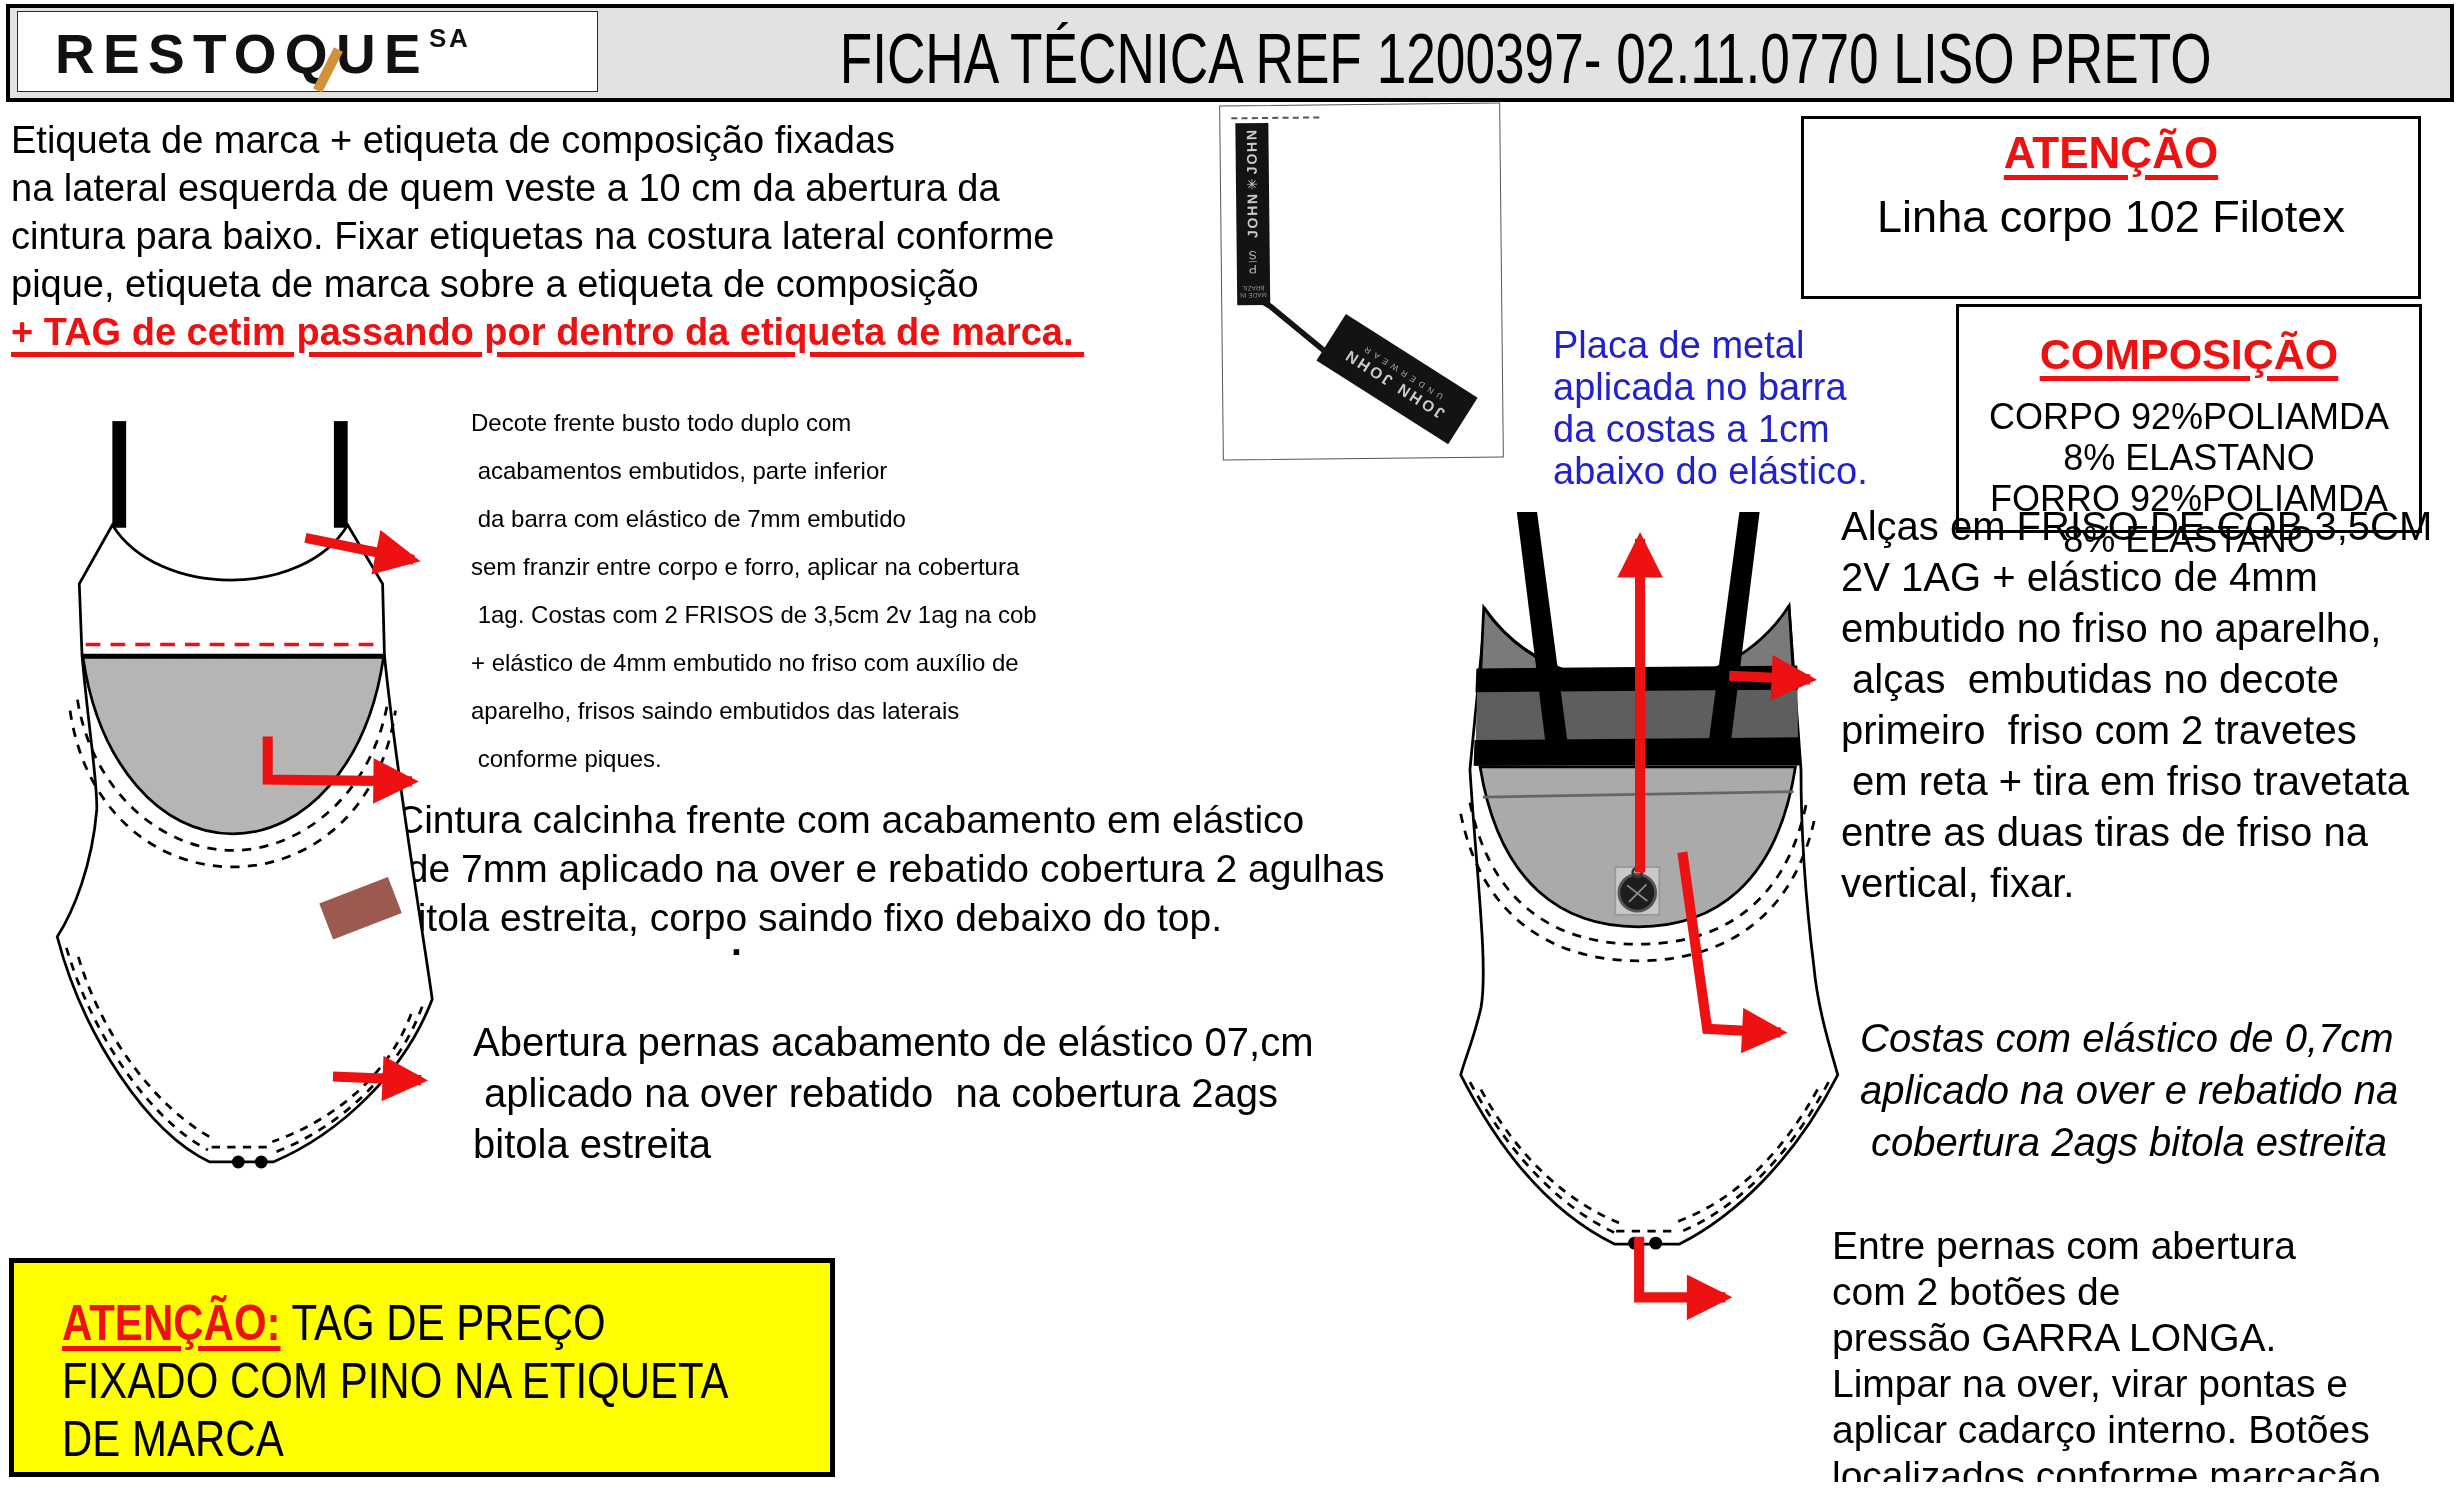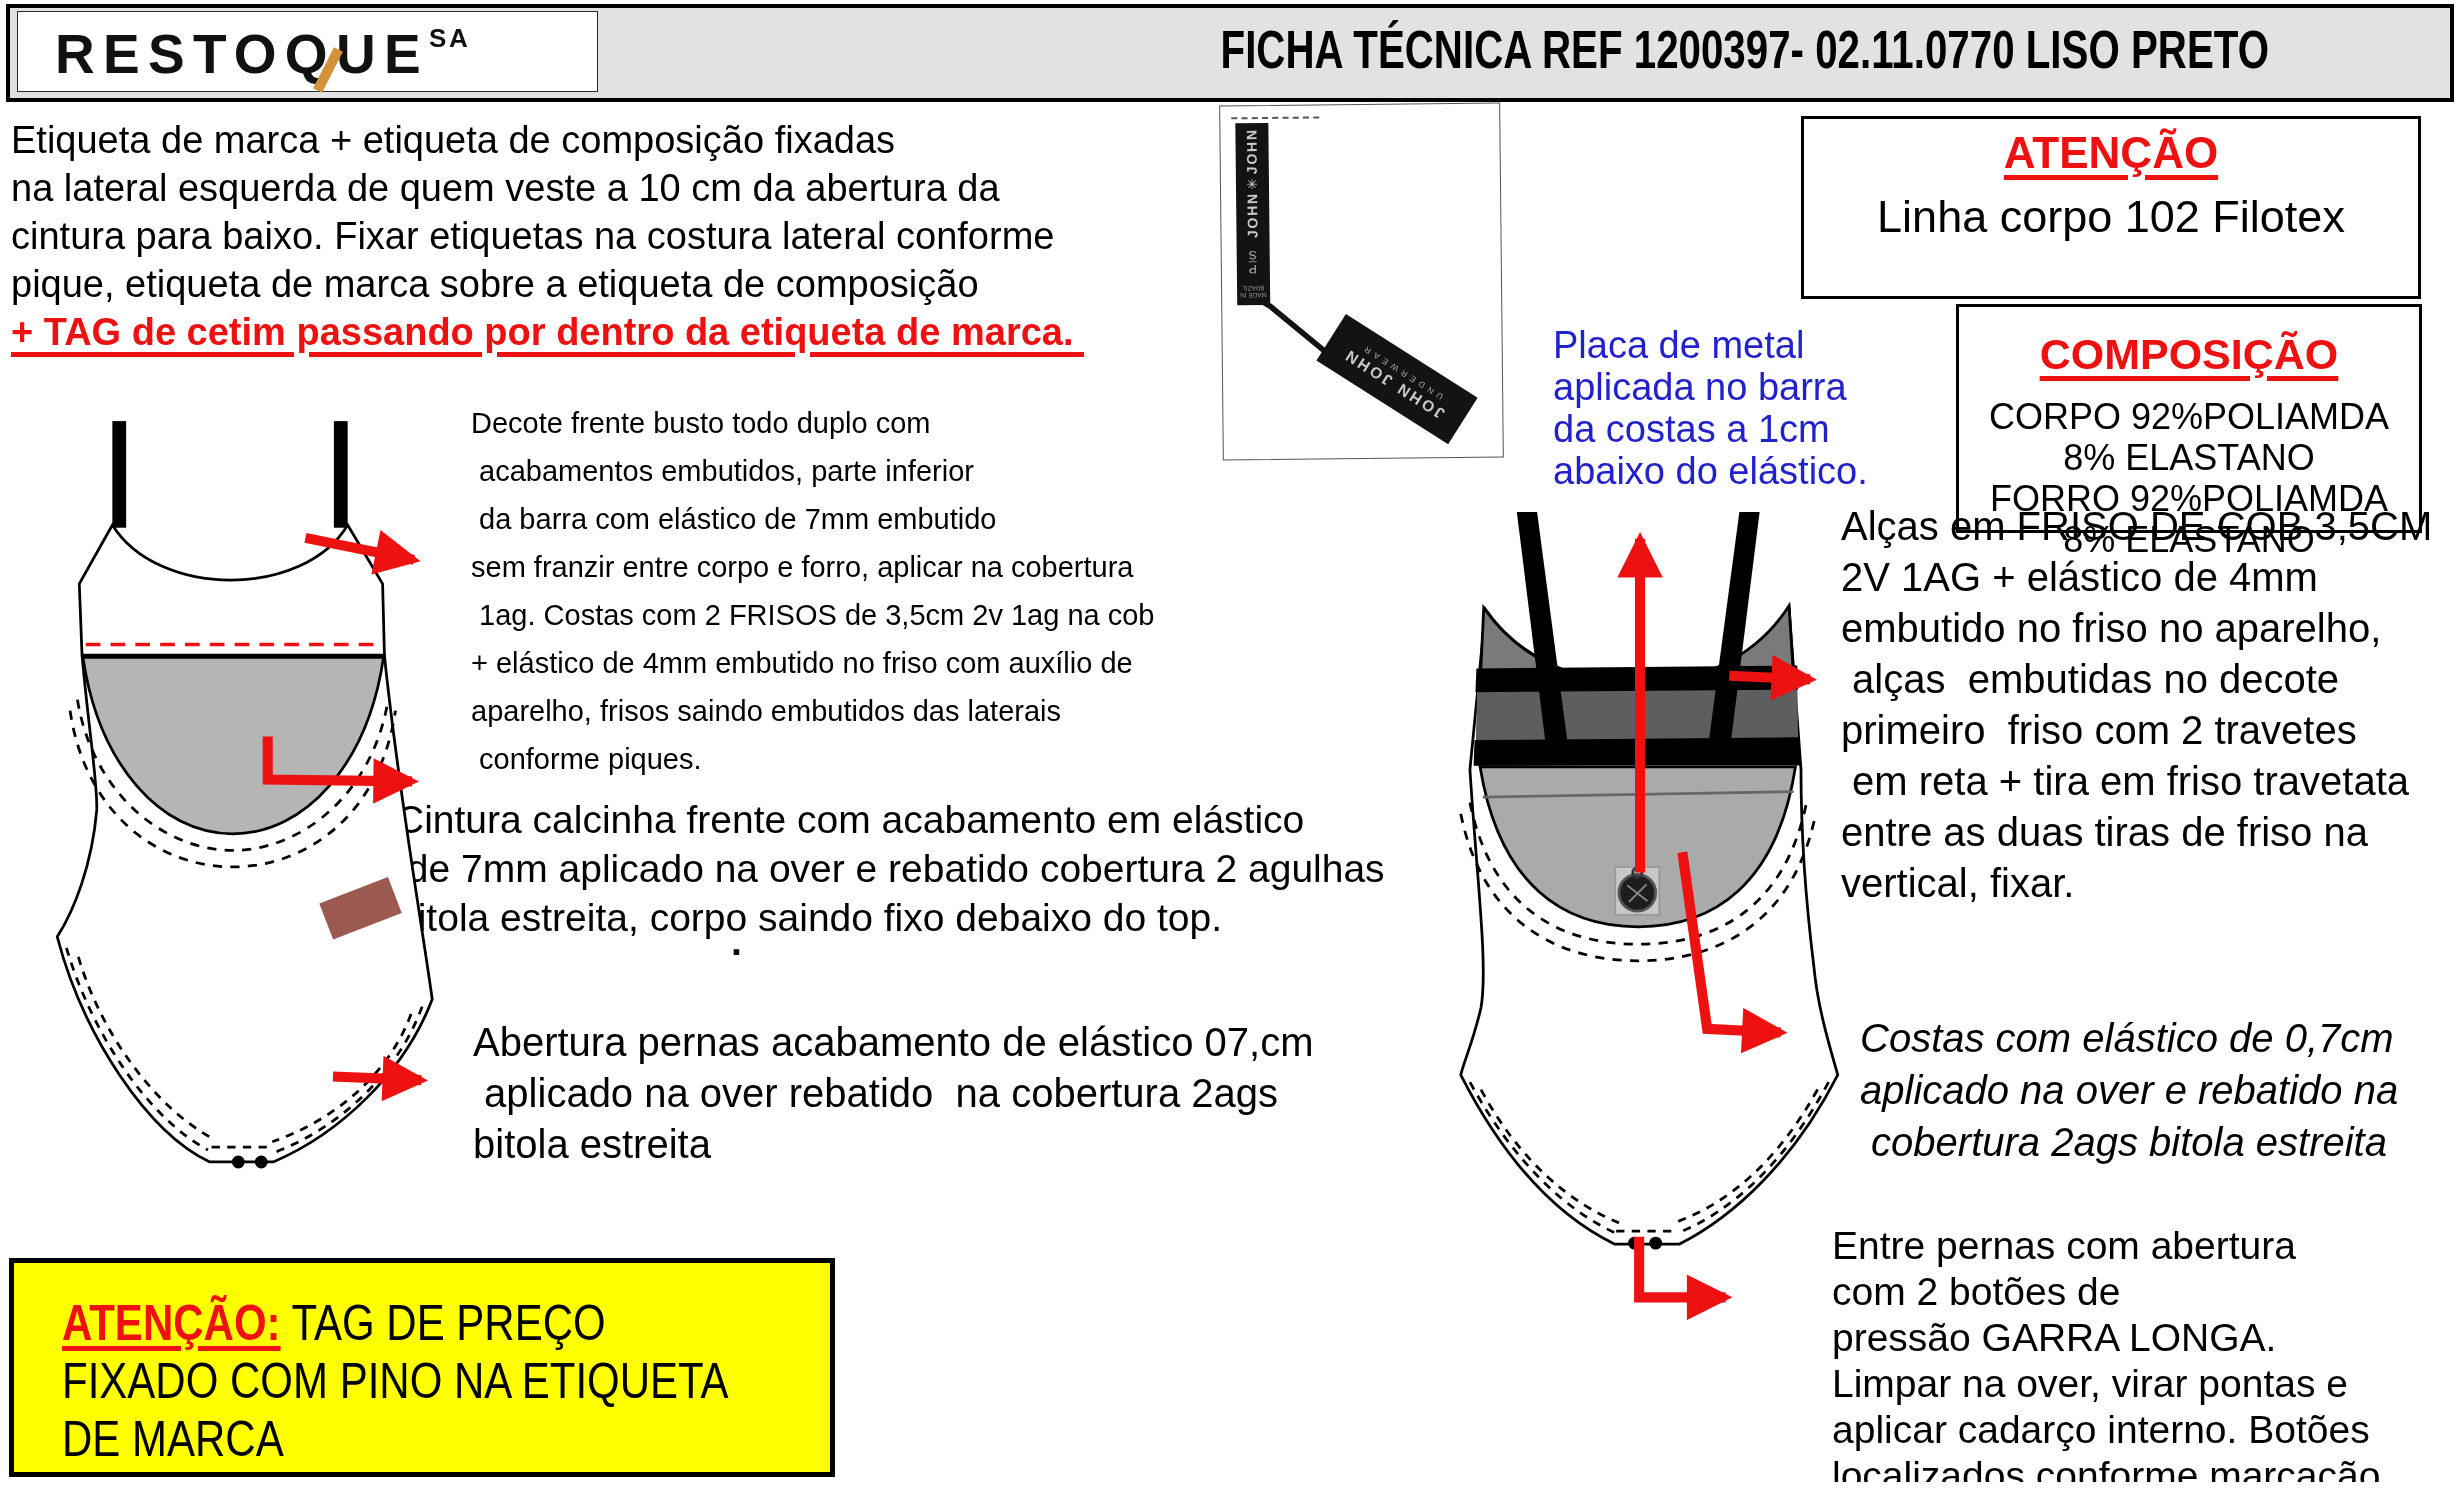--- a/index.html
+++ b/index.html
@@ -10,21 +10,21 @@
   .note div{white-space:pre;}
   .cond{display:inline-block;transform:scaleX(0.76);transform-origin:center;white-space:nowrap;}
   .condL{display:inline-block;transform:scaleX(0.84);transform-origin:left center;white-space:nowrap;}
 
   
   .topbar{left:5.5px;top:3.7px;width:2440px;height:90px;background:#e2e2e2;border:4.6px solid #000;}
   .logobox{position:absolute;left:7.4px;top:3.7px;width:579px;height:79px;background:#ffffff;border:1.8px solid #2a2a2a;}
   .logotext{position:absolute;left:37px;top:9.2px;font-size:55px;font-weight:bold;letter-spacing:8.3px;color:#111;}
   .logosup{font-size:26px;vertical-align:26px;letter-spacing:2.8px;}
   .logoslash{position:absolute;left:305px;top:35px;width:10px;height:46px;background:#d3913a;transform:rotate(27deg);}
-  .doctitle{position:absolute;left:607px;right:14.7px;top:11px;text-align:right;font-size:53px;font-weight:bold;}
+  .doctitle{position:absolute;left:607px;right:14.7px;top:11px;text-align:center;font-size:70px;font-weight:normal;}
 
   
   .leftnote{left:11px;top:116px;font-size:38px;line-height:48px;}
   .redline{color:#ee1111;font-weight:bold;text-decoration:underline;text-decoration-thickness:4.6px;text-underline-offset:7.4px;}
 
   
   .tagbox{left:1221px;top:104px;width:279px;height:353px;background:#fff;border:1.8px solid #555;transform:rotate(-0.6deg);}
   .tagstrip{position:absolute;left:14.7px;top:16.6px;width:33px;height:182px;background:#131313;display:flex;flex-direction:column;align-items:center;justify-content:space-between;padding:5.5px 0;box-sizing:border-box;}
   .tagstrip .brand{writing-mode:vertical-rl;transform:rotate(180deg);color:#c9c9c9;font-size:14px;font-weight:bold;letter-spacing:1.8px;}
   .tagstrip .size{transform:rotate(180deg);color:#b5b5b5;font-size:12px;text-align:center;line-height:13px;}
@@ -39,21 +39,21 @@
   
   .attbox{left:1801px;top:116px;width:614px;height:177px;border:3.7px solid #000;background:#fff;text-align:center;}
   .attbox .t{margin-top:9.2px;font-size:44px;font-weight:bold;color:#ee1111;text-decoration:underline;text-decoration-thickness:4.6px;text-underline-offset:7.4px;}
   .attbox .b{margin-top:13px;font-size:45px;}
   .compbox{left:1956px;top:304px;width:460px;height:223px;border:3.7px solid #000;background:#fff;text-align:center;}
   .compbox .t{margin-top:23px;font-size:43px;font-weight:bold;color:#ee1111;text-decoration:underline;text-decoration-thickness:4.6px;text-underline-offset:7.4px;}
   .compbox .lines{margin-top:17px;font-size:36px;line-height:41px;}
 
   
   .bluenote{left:1553px;top:324px;font-size:38px;line-height:42px;color:#2222cc;}
-  .decote{left:471px;top:399px;font-size:29px;line-height:48px;}
+  .decote{left:471px;top:399px;font-size:24px;line-height:48px;}
   .cintura{left:396px;top:795px;font-size:39px;line-height:49px;}
   .cindot{left:731px;top:920px;font-size:39px;font-weight:bold;}
   .abertura{left:473px;top:1017px;font-size:40px;line-height:51px;}
   .alcas{left:1841px;top:501px;font-size:40px;line-height:51px;}
   .costas{left:1860px;top:1012px;font-size:40px;line-height:52px;font-style:italic;}
   .entre{left:1832px;top:1223px;font-size:39px;line-height:46px;}
 
   
   .warnbox{left:9.2px;top:1258px;width:826px;height:219px;background:#ffff00;border:5.5px solid #000;box-sizing:border-box;padding:31px 0 0 48px;}
   .warnbox .ln{font-size:50px;line-height:58px;}

